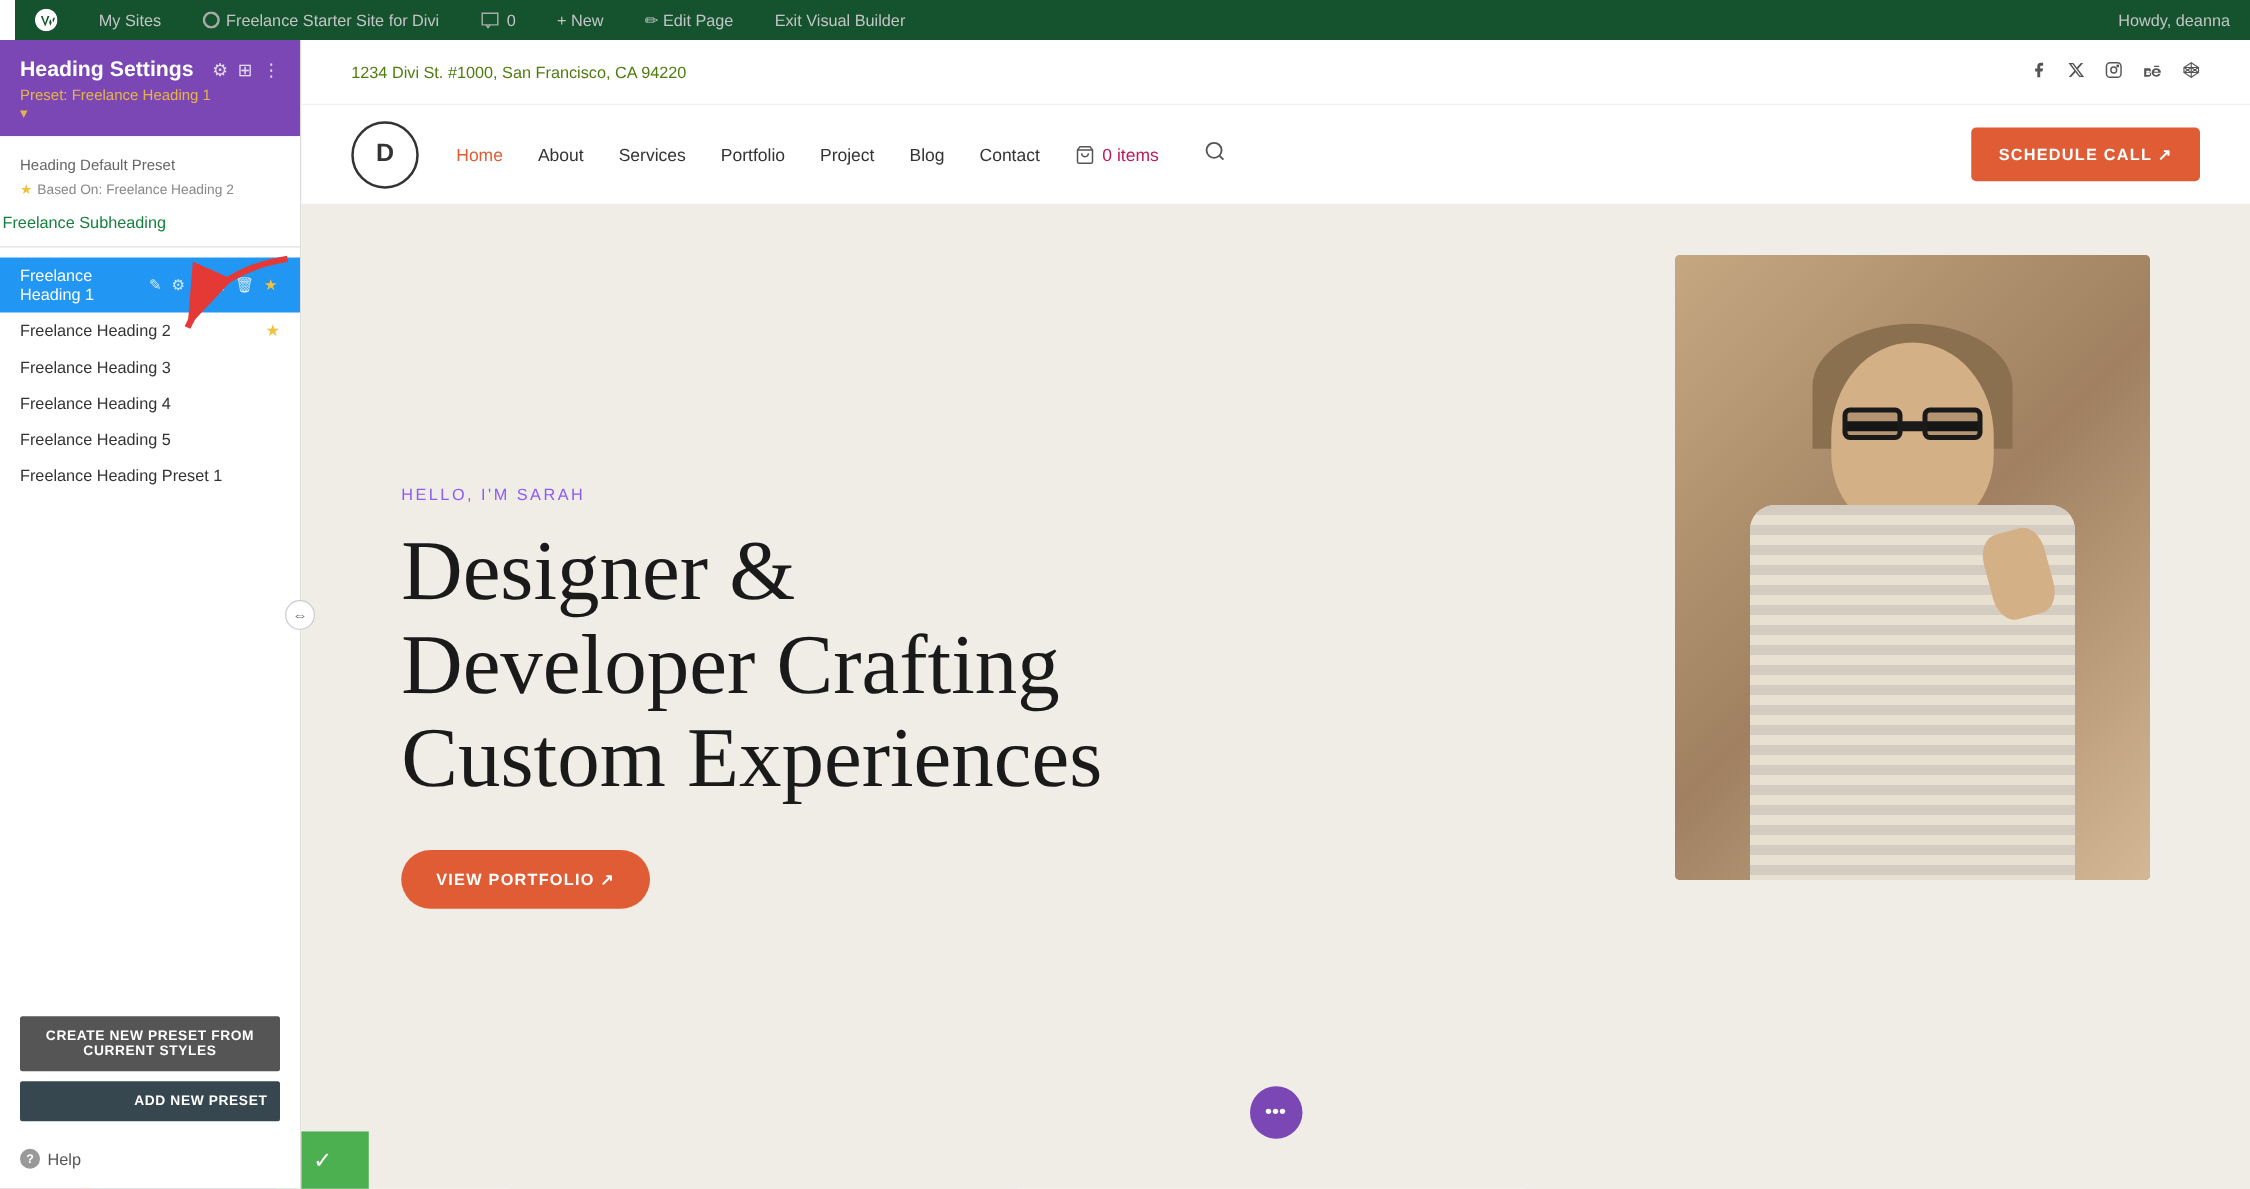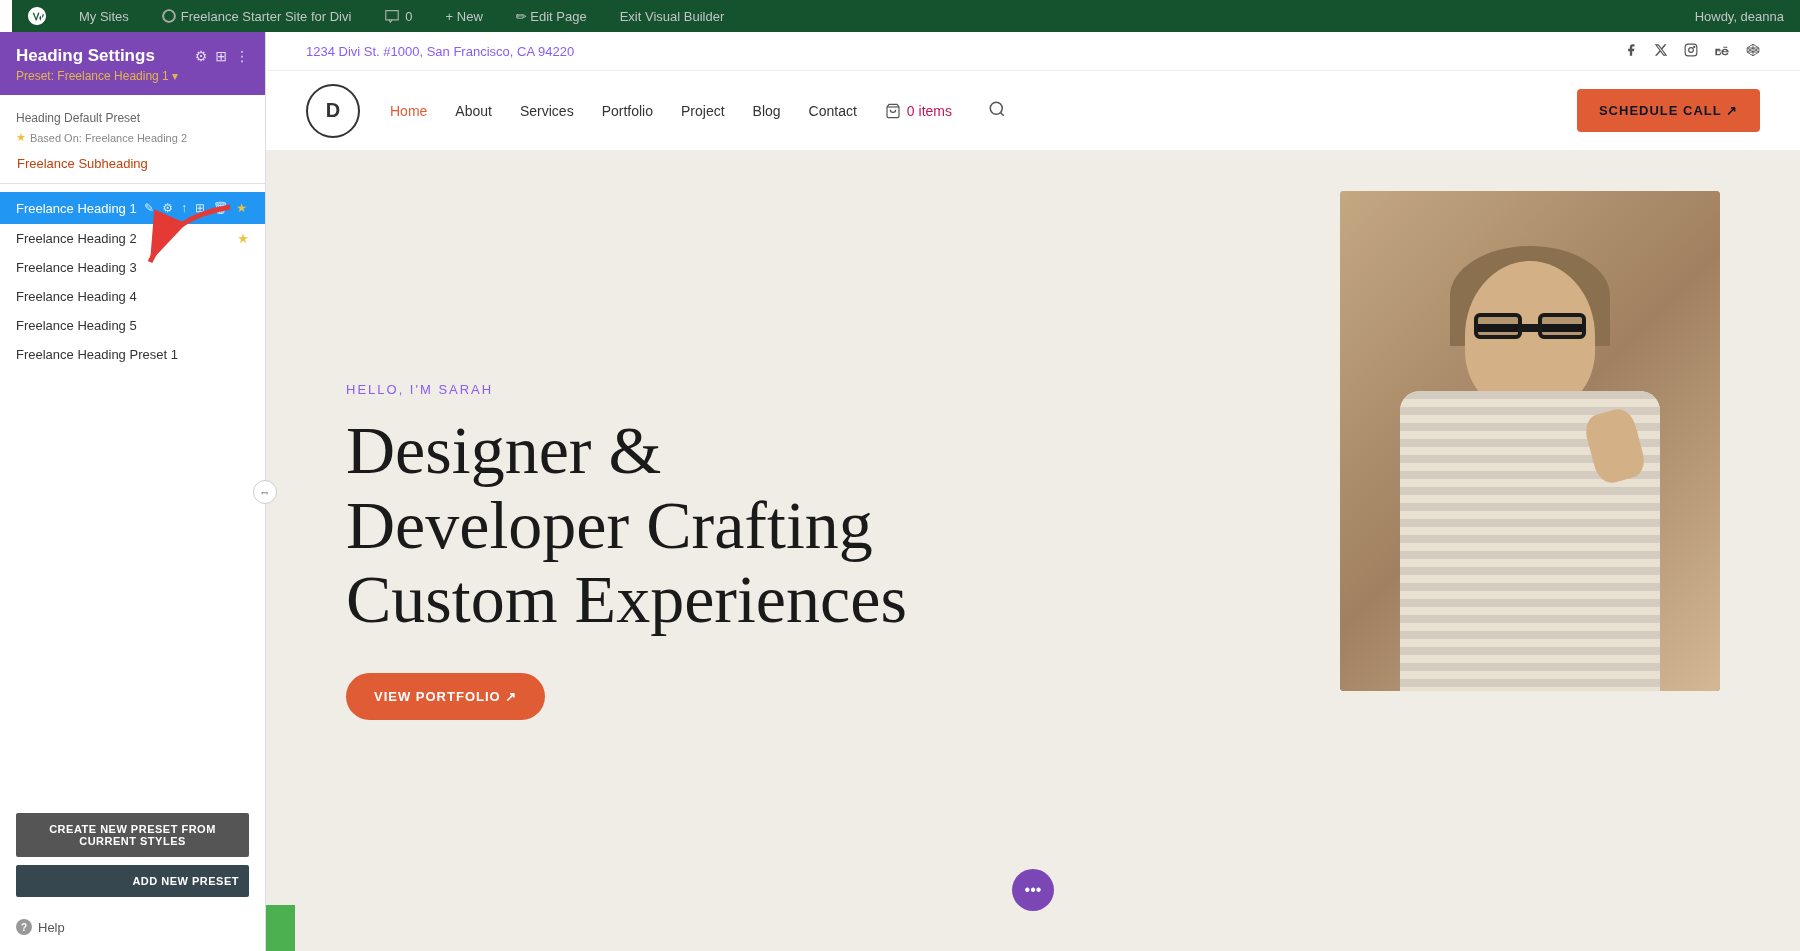--- a/index.html
+++ b/index.html
@@ -36,21 +36,21 @@
 
     
     .main-container {
       display: flex;
       margin-top: 32px;
       height: calc(951px - 32px);
     }
 
     
     .left-panel {
-      width: 266px;
+      width: 241px;
       background: white;
       border-right: 1px solid #ddd;
       display: flex;
       flex-direction: column;
       position: relative;
       z-index: 100;
     }
 
     .panel-header {
       background: #7b47b5;
@@ -123,22 +123,22 @@
     .preset-item .item-icon {
       font-size: 12px;
       color: rgba(255,255,255,0.8);
       cursor: pointer;
       padding: 2px;
     }
     .preset-item:not(.active) .item-icon { color: #999; }
     .preset-item .star-icon { color: #f0c040; }
     .preset-subheading {
       font-size: 13px;
-      color: #c2410c;
-      padding: 4px 17px;
+      color: #15803d;
+      padding: 4px 2px;
     }
 
     .divider { border: none; border-top: 1px solid #e0e0e0; margin: 8px 0; }
 
     .panel-buttons {
       padding: 12px 16px;
       display: flex;
       flex-direction: column;
       gap: 8px;
     }
@@ -241,26 +241,26 @@
       display: flex;
       flex-direction: column;
       overflow: hidden;
     }
 
     
     .site-topbar {
       background: white;
       border-bottom: 1px solid #eee;
       padding: 0 40px;
-      height: 39px;
+      height: 52px;
       display: flex;
       align-items: center;
       justify-content: space-between;
       font-size: 13px;
-      color: #8b5cf6;
+      color: #4d7c0f;
     }
     .site-topbar-social { display: flex; gap: 16px; align-items: center; }
     .social-icon { font-size: 14px; color: #555; cursor: pointer; }
 
     
     .site-header {
       background: white;
       padding: 0 40px;
       height: 80px;
       display: flex;
@@ -289,21 +289,21 @@
       font-size: 14px;
       color: #333;
       text-decoration: none;
       cursor: pointer;
     }
     .nav-link.active { color: #e05c35; font-weight: 500; }
     .nav-cart { display: flex; align-items: center; gap: 6px; font-size: 14px; color: #be185d; }
     .nav-search { font-size: 16px; color: #333; cursor: pointer; margin-left: 8px; }
     .schedule-btn {
       background: #e05c35;
-      color: #0f172a;
+      color: #ffffff;
       border: none;
       padding: 14px 22px;
       font-size: 13px;
       font-weight: 700;
       letter-spacing: 1px;
       cursor: pointer;
       border-radius: 4px;
       display: flex; align-items: center; gap: 8px;
     }
 

